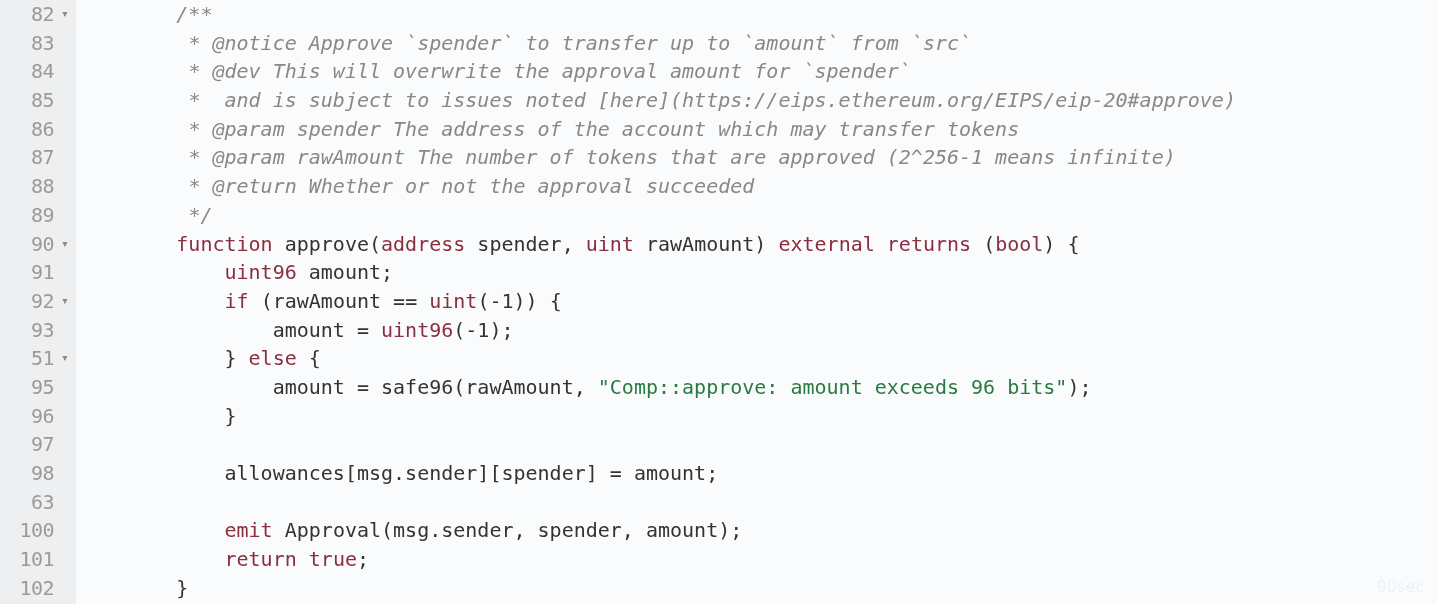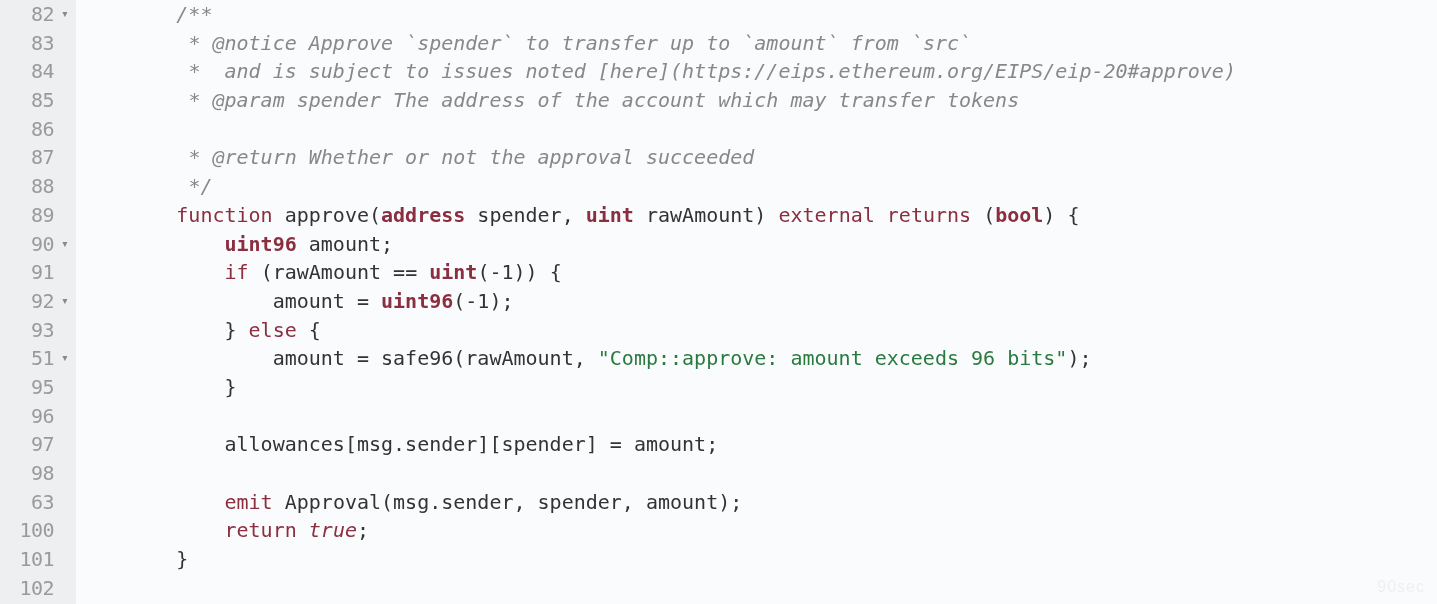--- a/index.html
+++ b/index.html
@@ -42,22 +42,22 @@
     padding-left: 4px;
   }
   .code-line {
     height: 28.7px;
     line-height: 28.7px;
     white-space: pre;
     color: #333;
   }
   .comment { color: #888888; font-style: italic; }
   .keyword { color: #8b2e3f; text-align: center; }
-  .type { color: #8b2e3f; font-weight: bold; }
-  .builtin { color: #8b2e3f; font-style: italic; }
+  .type { color: #8b2e3f; }
+  .builtin { color: #8b2e3f; }
   .string { color: #2a7a3f; }
   .ident { color: #333; }
   .watermark {
     position: absolute;
     right: 12px;
     bottom: 8px;
     color: rgba(0,0,0,0.05);
     font-size: 16px;
     font-family: sans-serif;
     letter-spacing: 1px;
@@ -148,23 +148,24 @@
       <span class="fold-marker"></span>
     </div>
     <div class="gutter-line">
       <span class="ln">102</span>
       <span class="fold-marker"></span>
     </div>
   </div>
 <div class="code">
     <div class="code-line"><span class="ident">        </span><span class="comment">/**</span></div>
     <div class="code-line"><span class="ident">         </span><span class="comment">* @notice Approve `spender` to transfer up to `amount` from `src`</span></div>
+    <div class="code-line"><span class="ident">         </span><span class="comment">* @dev This will overwrite the approval amount for `spender`</span></div>
     <div class="code-line"><span class="ident">         </span><span class="comment">*  and is subject to issues noted [here](https://eips.ethereum.org/EIPS/eip-20#approve)</span></div>
     <div class="code-line"><span class="ident">         </span><span class="comment">* @param spender The address of the account which may transfer tokens</span></div>
-    <div class="code-line"><span class="ident">         </span></div>
+    <div class="code-line"><span class="ident">         </span><span class="comment">* @param rawAmount The number of tokens that are approved (2^256-1 means infinite)</span></div>
     <div class="code-line"><span class="ident">         </span><span class="comment">* @return Whether or not the approval succeeded</span></div>
     <div class="code-line"><span class="ident">         </span><span class="comment">*/</span></div>
     <div class="code-line"><span class="ident">        </span><span class="keyword">function</span><span class="ident"> approve(</span><span class="type">address</span><span class="ident"> spender, </span><span class="type">uint</span><span class="ident"> rawAmount) </span><span class="keyword">external</span><span class="ident"> </span><span class="keyword">returns</span><span class="ident"> (</span><span class="type">bool</span><span class="ident">) {</span></div>
     <div class="code-line"><span class="ident">            </span><span class="type">uint96</span><span class="ident"> amount;</span></div>
     <div class="code-line"><span class="ident">            </span><span class="keyword">if</span><span class="ident"> (rawAmount == </span><span class="type">uint</span><span class="ident">(-1)) {</span></div>
     <div class="code-line"><span class="ident">                amount = </span><span class="type">uint96</span><span class="ident">(-1);</span></div>
     <div class="code-line"><span class="ident">            } </span><span class="keyword">else</span><span class="ident"> {</span></div>
     <div class="code-line"><span class="ident">                amount = safe96(rawAmount, </span><span class="string">"Comp::approve: amount exceeds 96 bits"</span><span class="ident">);</span></div>
     <div class="code-line"><span class="ident">            }</span></div>
     <div class="code-line"><span class="ident"></span></div>

